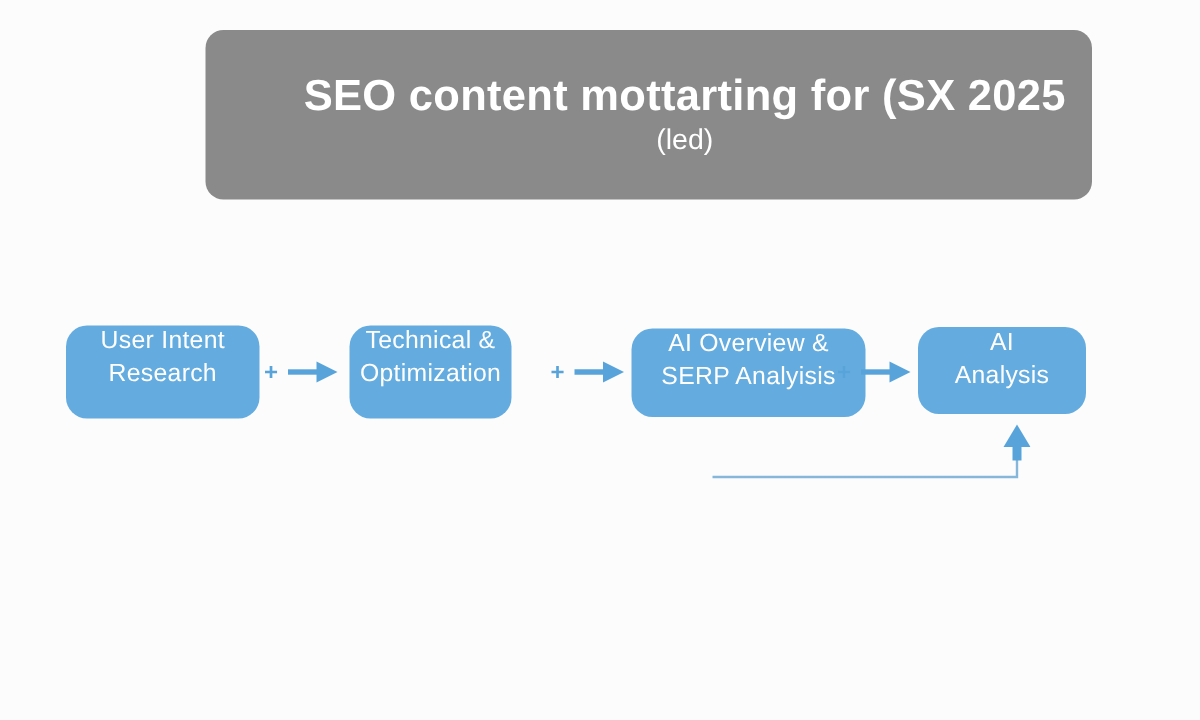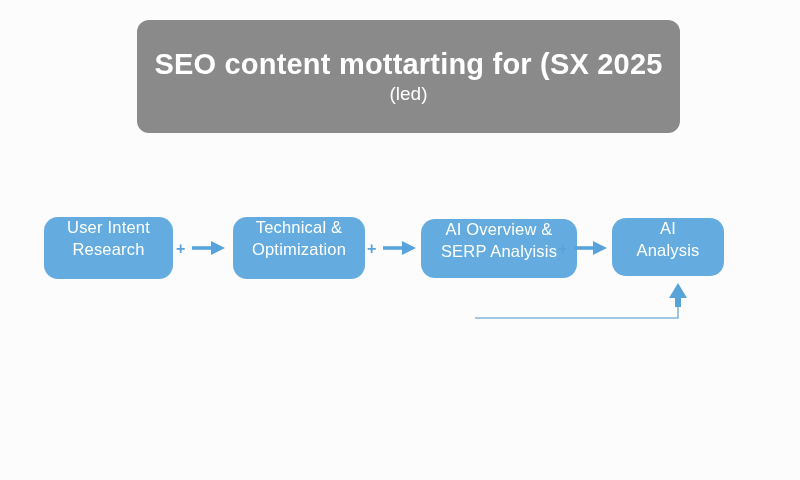--- a/index.html
+++ b/index.html
@@ -24,20 +24,21 @@
     width: 543px;
     height: 113px;
     background: #8a8a8a;
     border-radius: 12px;
     display: flex;
     flex-direction: column;
     align-items: center;
     justify-content: center;
     gap: 2px;
     color: #ffffff;
+    padding-left: 48px;
   }
   .title-line1 {
     font-size: 29px;
     font-weight: bold;
     letter-spacing: 0.2px;
     white-space: nowrap;
   }
   .title-line2 {
     font-size: 19px;
     font-weight: normal;
@@ -53,21 +54,21 @@
     text-align: center;
   }
   .node .label {
     font-size: 16.5px;
     font-weight: 500;
     line-height: 1.32;
     white-space: pre-line;
     letter-spacing: 0.2px;
   }
   .node1 { left: 44px;  top: 217px; width: 129px; height: 62px; }
-  .node2 { left: 233px; top: 217px; width: 132px; height: 62px; }
+  .node2 { left: 233px; top: 217px; width: 108px; height: 62px; }
   .node3 { left: 421px; top: 219px; width: 156px; height: 59px; }
   .node4 { left: 612px; top: 218px; width: 112px; height: 58px; }
   .connector {
     position: absolute;
     top: 234px;
     height: 28px;
     display: flex;
     align-items: center;
     gap: 5px;
   }

